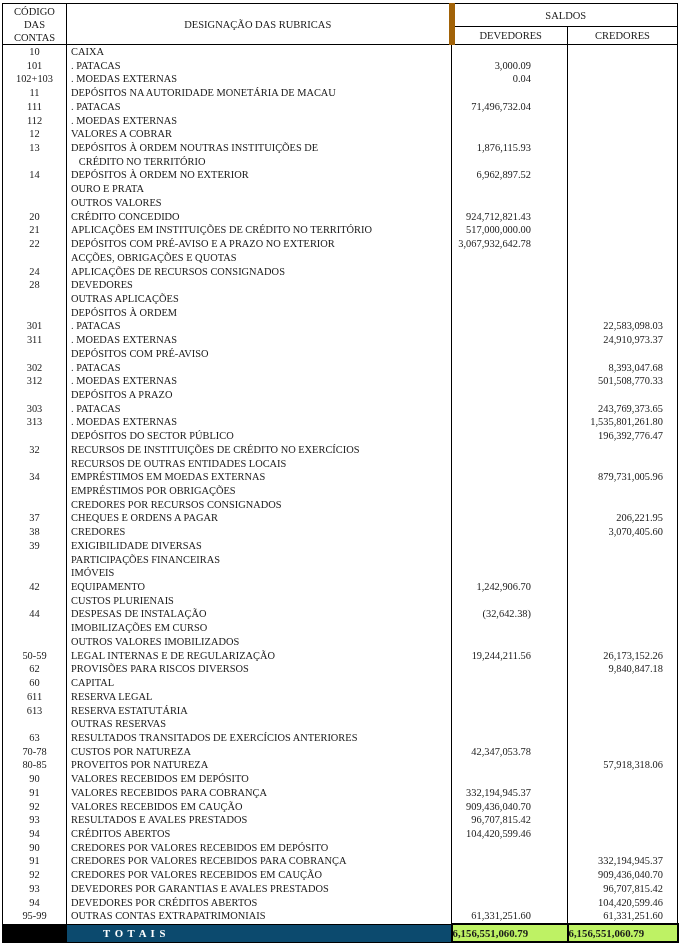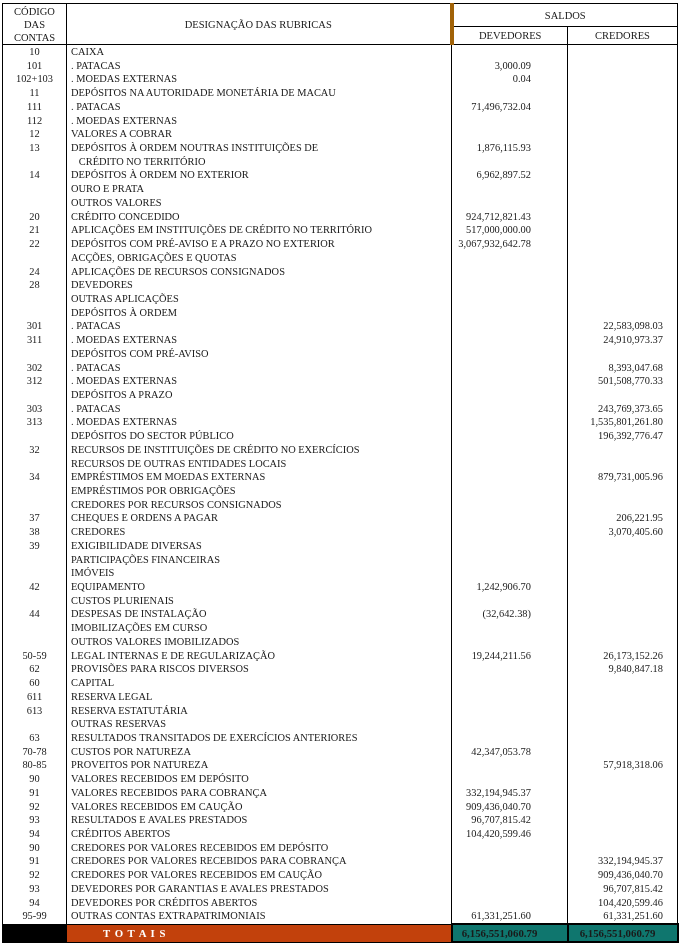--- a/index.html
+++ b/index.html
@@ -24,21 +24,21 @@
 
   th, td { padding: 0; font-weight: normal; }
 
   thead th {
     font-size: 10.5px;
     line-height: 13px;
     text-align: center;
     vertical-align: middle;
   }
   .h-code  { border-right: 1px solid #000; border-bottom: 1px solid #000; white-space: pre-line; }
-  .h-desig { border-right: 4px solid #a16207; border-bottom: 1px solid #000; }
+  .h-desig { border-right: 6px solid #a16207; border-bottom: 1px solid #000; }
   .h-saldos{ height: 23px; border-bottom: 1px solid #000; }
   .h-dev   { height: 18px; border-right: 1px solid #000; border-bottom: 1px solid #000; }
   .h-cred  { height: 18px; border-bottom: 1px solid #000; }
 
   tbody td {
     font-size: 10.4px;
     line-height: 13.72px;
     vertical-align: top;
     overflow: visible;
   }
@@ -49,22 +49,22 @@
 
   tfoot tr.totals { height: 18px; }
   tfoot td {
     border-top: 1.5px solid #000;
     font-size: 10.8px;
     line-height: 14px;
     vertical-align: middle;
     font-weight: bold;
   }
   .t-code  { background: #000; border-right: 1px solid #000; }
-  .t-label { background: #c2410c; color: #fff; letter-spacing: 1px; padding-left: 36px; border-right: 1px solid #000; margin-top: 44px; }
-  .t-num   { text-align: center; background: #0f766e; border: 2px solid #000; white-space: nowrap; }
+  .t-label { background: #0c4a6e; color: #fff; letter-spacing: 1px; padding-left: 36px; border-right: 1px solid #000; margin-top: 44px; }
+  .t-num   { text-align: left; background: #bef264; border: 2px solid #000; white-space: nowrap; }
   .t-dev   { padding-right: 20px; }
   .t-cred  { padding-right: 10px; }
 </style>
 </head>
 <body>
 
 <div class="page">
   <table class="accounts">
     <colgroup>
       <col class="c-code">

